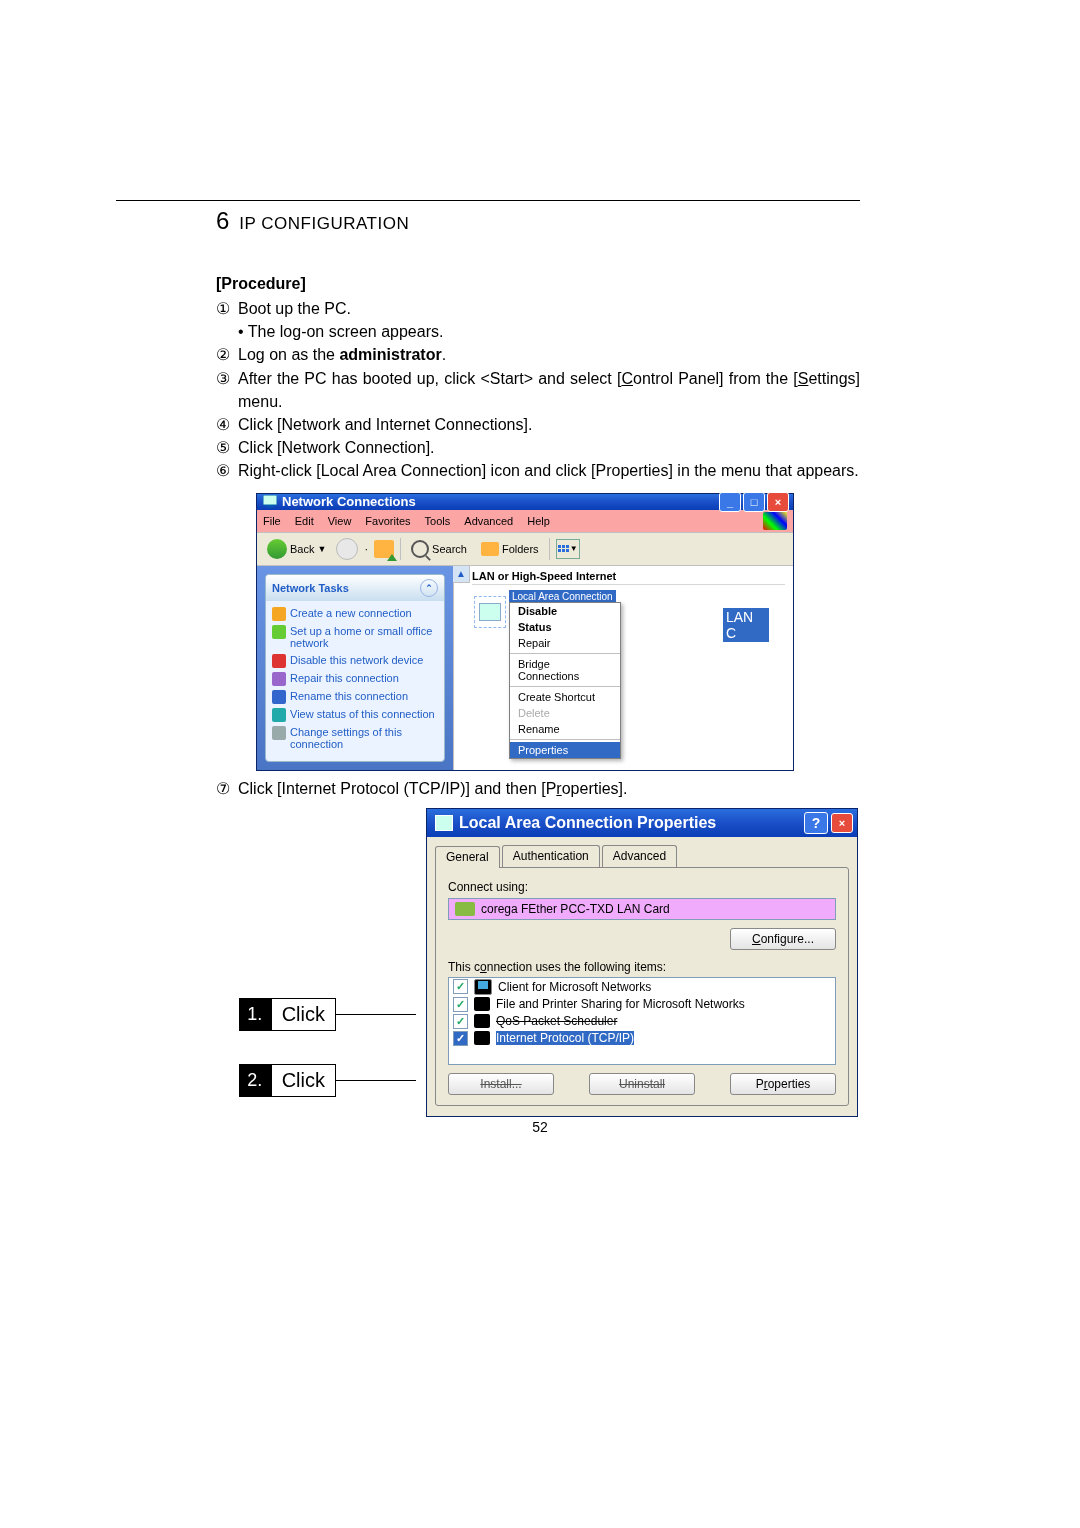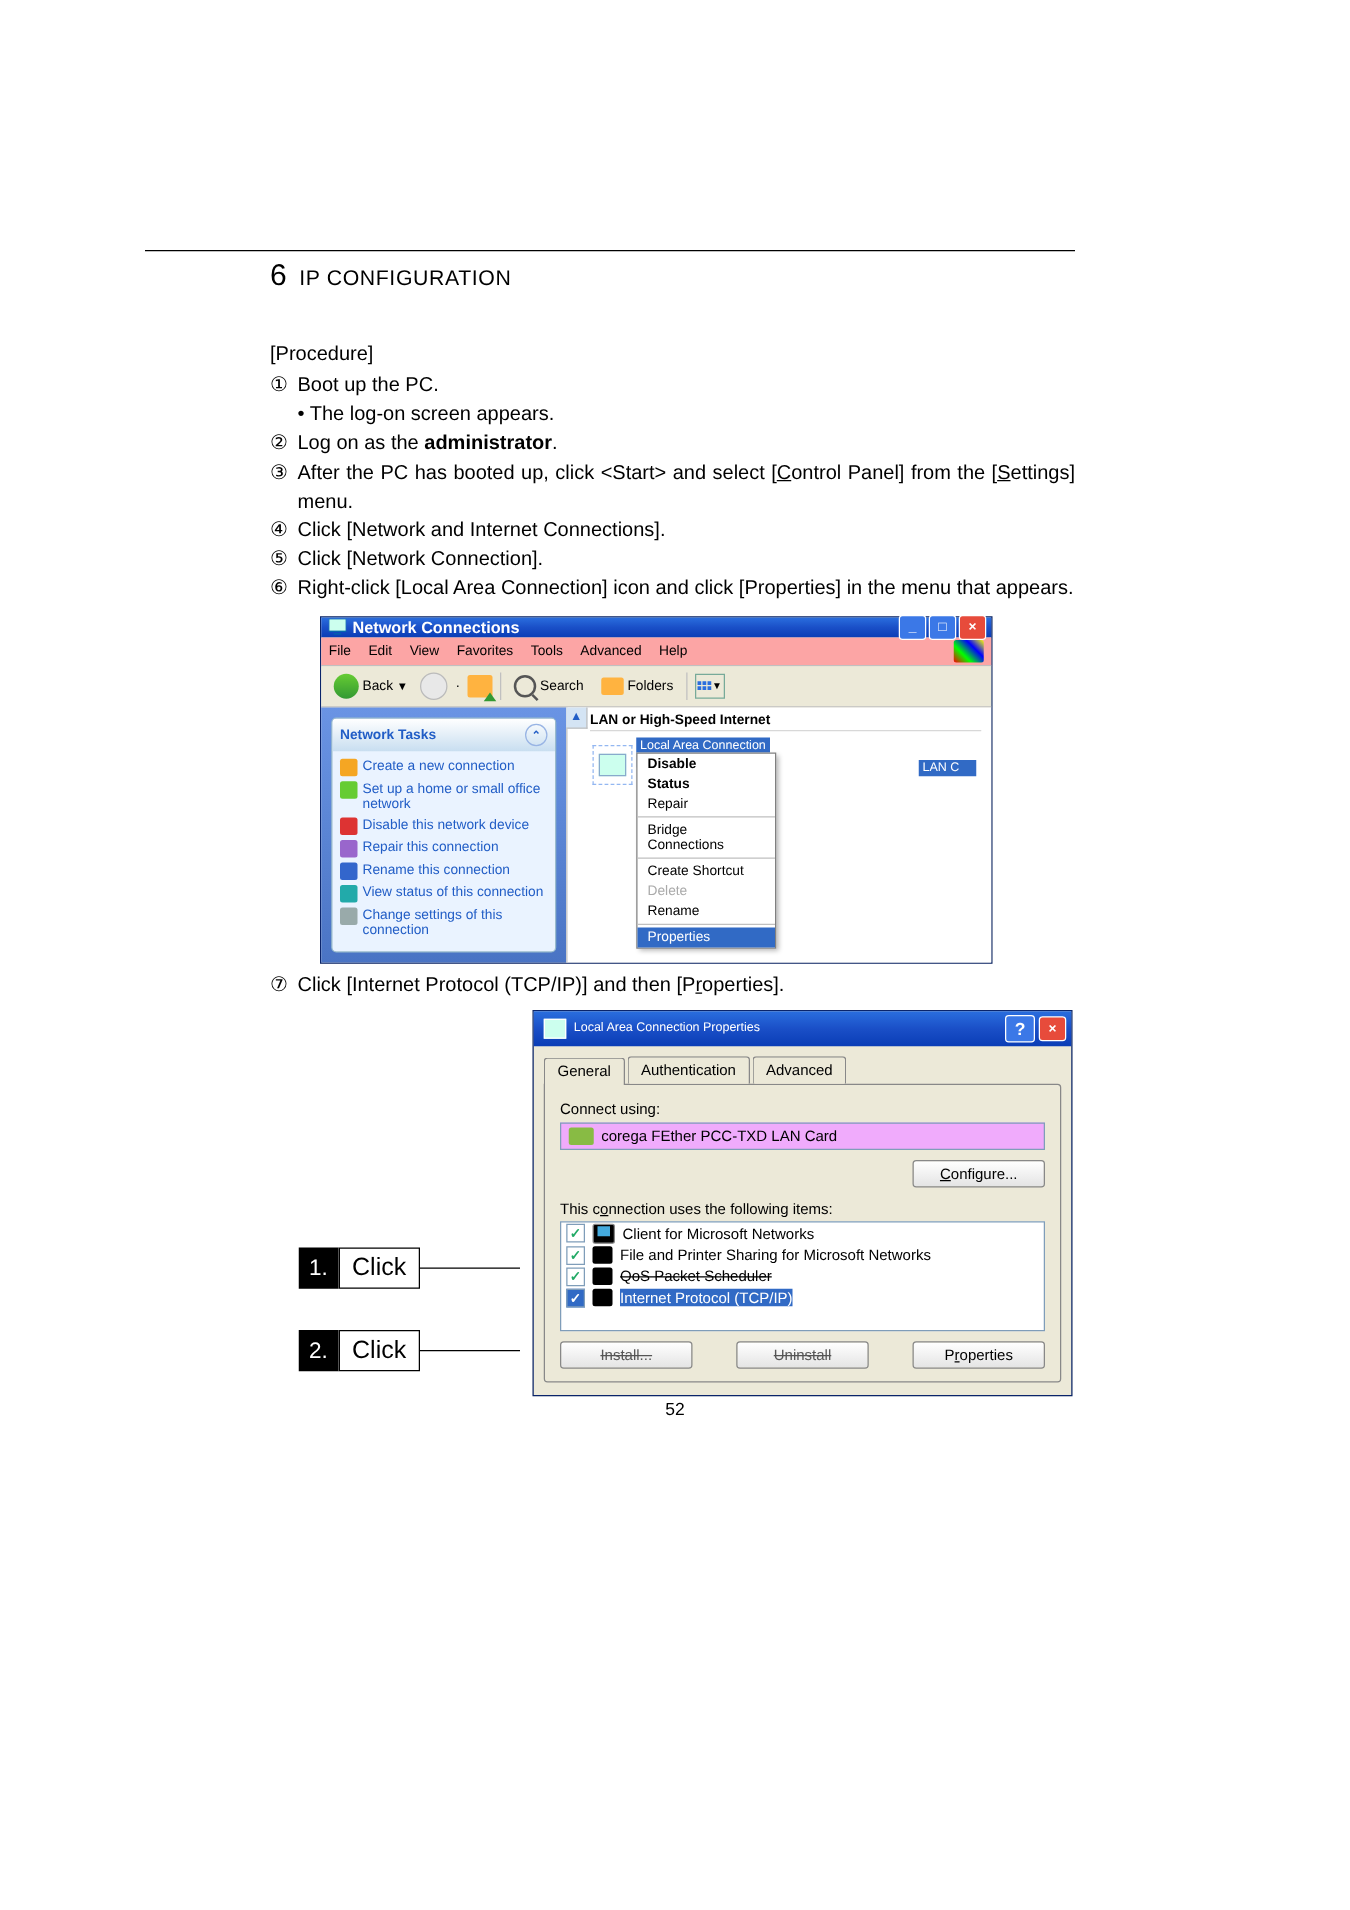--- a/index.html
+++ b/index.html
@@ -31,21 +31,21 @@
     letter-spacing: 0.5px;
   }
   .section-title {
     font-size: 22px;
     font-weight: bold;
     margin-left: 100px;
     margin-bottom: 26px;
   }
   .procedure-label {
     font-size: 16px;
-    font-weight: normal;
+    font-weight: bold;
     margin-left: 100px;
     margin-bottom: 4px;
   }
   .steps {
     margin-left: 100px;
     font-size: 16px;
     line-height: 1.45;
   }
   .step {
     display: flex;
@@ -248,24 +248,24 @@
   .context-menu .citem {
     padding: 2px 8px;
   }
   .context-menu .citem.disabled { color: #aaa; }
   .context-menu .citem.bold { font-weight: bold; }
   .context-menu .citem.selected { background: #316ac5; color: #fff; }
   .context-menu hr { border: none; border-top: 1px solid #c0c0c0; margin: 2px 0; }
 
   .lan-c {
     position: absolute;
-    right: 12px; top: 42px;
+    right: 24px; top: 42px;
     background: #316ac5; color: #fff;
     padding: 1px 3px;
-    font-size: 10px;
+    font-size: 14px;
     width: 40px;
   }
 
   
   .win2-outer {
     display: flex;
     align-items: flex-start;
     gap: 10px;
     margin-top: 8px;
   }
@@ -308,21 +308,21 @@
   }
   .titlebar2 {
     background: linear-gradient(to bottom, #2a6ede 0%, #1a4fc7 50%, #0a3db6 100%);
     color: #fff;
     height: 28px;
     display: flex; align-items: center; padding: 0 4px 0 8px;
   }
   .titlebar2 .tb-icon2 {
     width: 16px; height: 14px; background: #cfe; border: 1px solid #fff; margin-right: 6px;
   }
-  .titlebar2 .tb-title { font-weight: normal; font-size: 10px; flex: 1; }
+  .titlebar2 .tb-title { font-weight: bold; font-size: 16px; flex: 1; }
   .tb-help {
     width: 22px; height: 20px; background: #3b78e7; border: 1px solid #fff; border-radius: 3px;
     color: #fff; display: flex; align-items: center; justify-content: center;
     font-size: 14px; font-weight: bold; margin-right: 3px;
   }
   .tabrow {
     display: flex;
     padding: 8px 8px 0 8px;
     gap: 0;
   }

